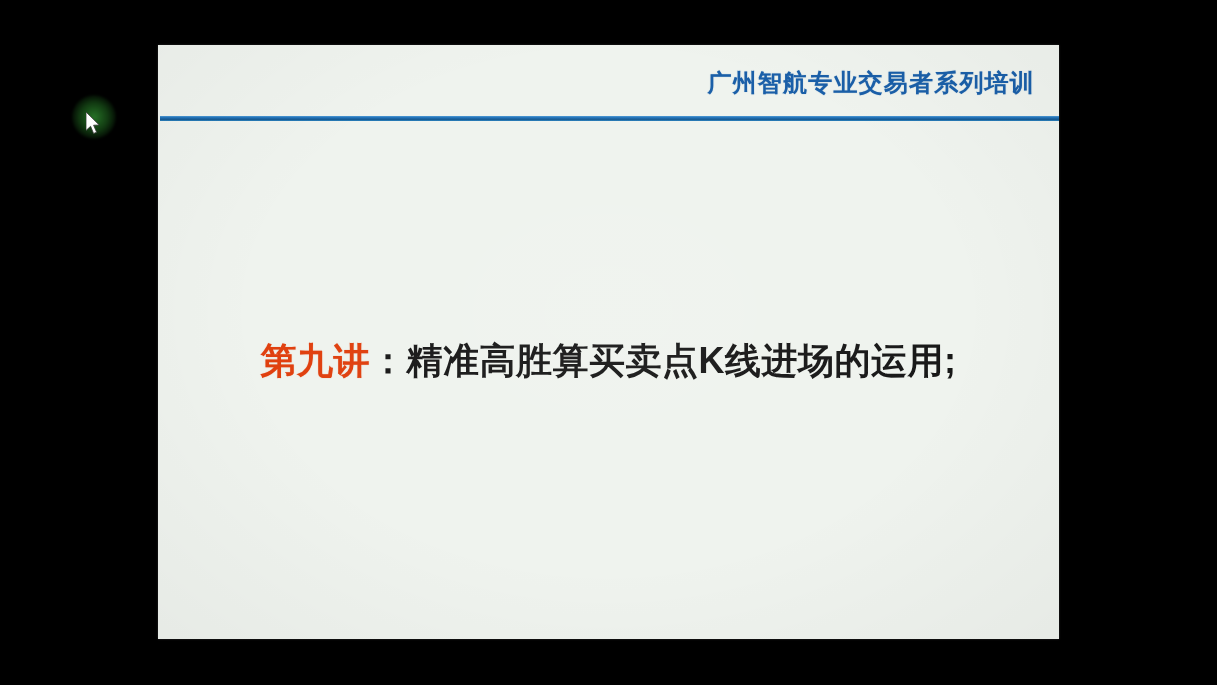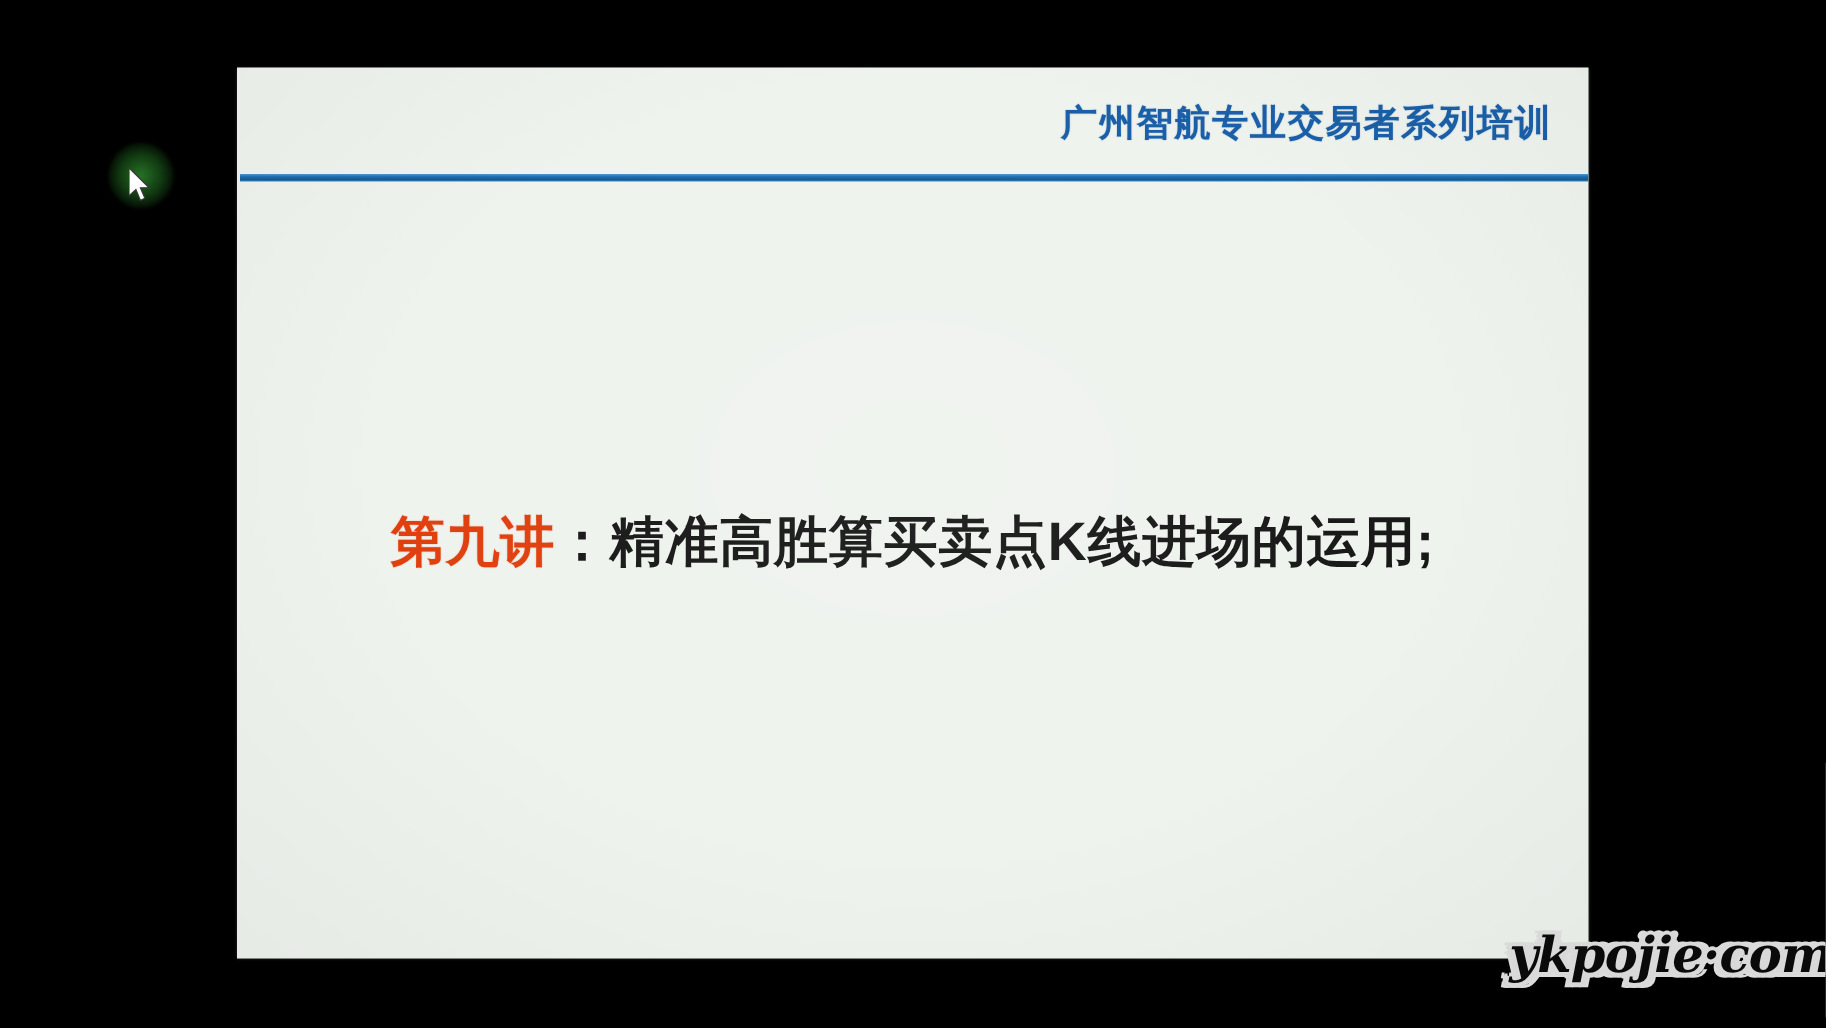--- a/index.html
+++ b/index.html
@@ -167,23 +167,20 @@
     <div class="header-rule"></div>
 
     <div class="title-block">
       <div class="title-line">
         <span class="title-lead">第九讲</span><span class="title-rest">：精准高胜算买卖点K线进场的运用;</span>
       </div>
     </div>
 
   </div>
 
-  <div id="watermark">
-    <span class="watermark-text">ykpojie·com</span>
-  </div>
 
   <div id="pointer-glow"></div>
 
   <svg id="mouse-cursor" viewBox="0 0 16 24">
     <polygon points="0,0 0,18.5 4.6,14.3 7.6,21.5 10.6,20.2 7.6,13.2 13.2,13.0" fill="#ffffff" stroke="#3a3a3a" stroke-width="0.8"></polygon>
   </svg>
 
 </div>
 
 </body></html>

